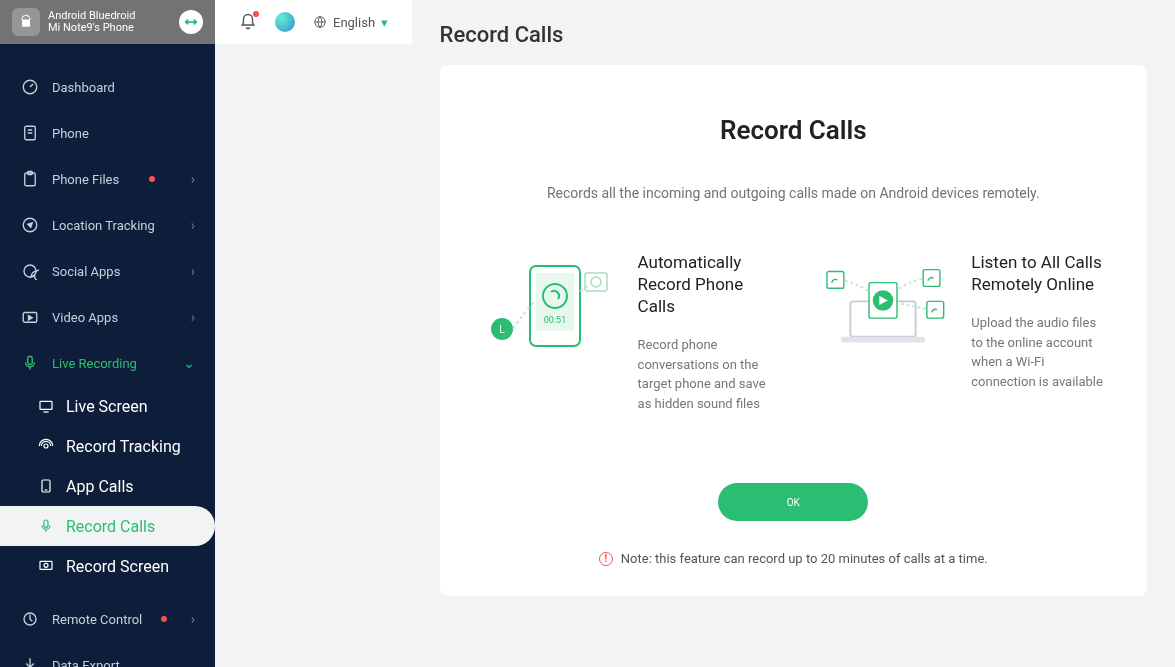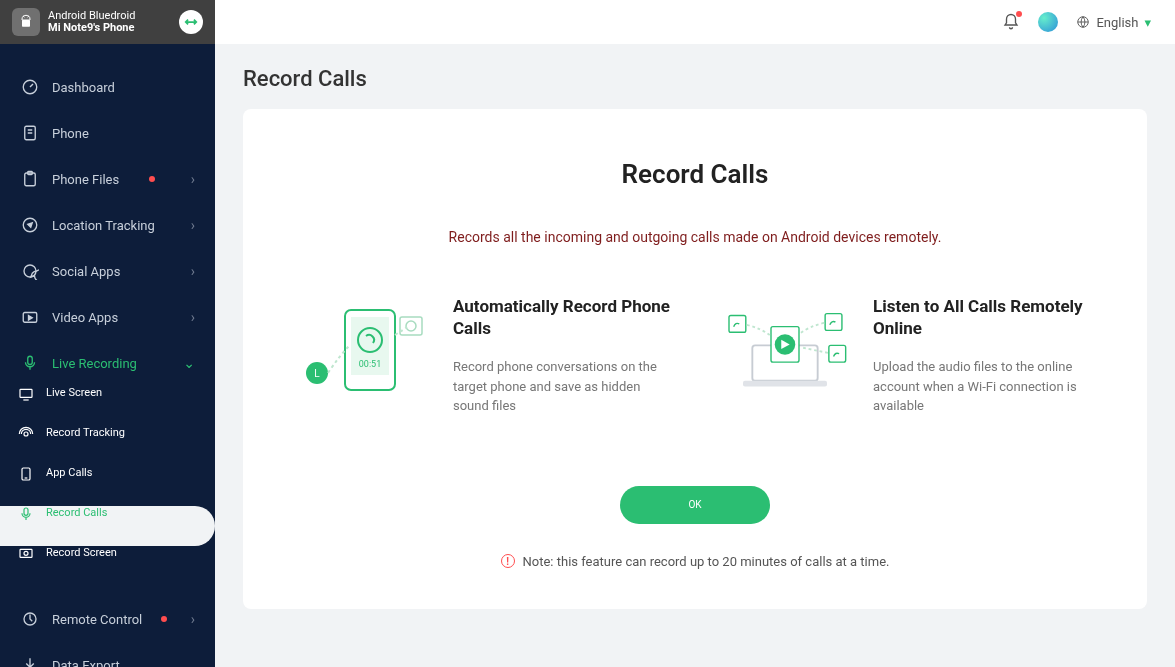--- a/index.html
+++ b/index.html
@@ -1,47 +1,47 @@
 <!DOCTYPE html>
 <html><head>
 <meta charset="utf-8">
 <style>
 *{margin:0;padding:0;box-sizing:border-box;font-family:-apple-system,BlinkMacSystemFont,"Segoe UI",Roboto,Arial,sans-serif}
 body{width:1175px;height:667px;overflow:hidden;background:#fff;display:flex}
 .sidebar{width:215px;height:100%;background:#0d1d3a;color:#c7cfda;display:flex;flex-direction:column;overflow:hidden}
-.device-hdr{background:#404040;height:44px;display:flex;align-items:center;padding:6px 12px;color:#fff}
+.device-hdr{background:#737373;height:44px;display:flex;align-items:center;padding:6px 12px;color:#fff}
 .dev-icon{width:28px;height:28px;border-radius:6px;background:rgba(255,255,255,.25);display:flex;align-items:center;justify-content:center;margin-right:8px}
 .dev-txt{flex:1;display:flex;flex-direction:column;line-height:1.1;font-size:11px}
 .dev-txt .l1{font-weight:400}
-.dev-txt .l2{font-weight:700}
+.dev-txt .l2{font-weight:400}
 .swap-icon{width:24px;height:24px;border-radius:50%;background:#fff;color:#2bbe72;display:flex;align-items:center;justify-content:center;font-weight:bold;font-size:14px}
 .nav{flex:1;overflow-y:auto;padding-top:20px}
 .nav-item{height:46px;display:flex;align-items:center;padding:0 20px;cursor:pointer;font-size:13px;color:#c7cfda;position:relative}
 .nav-item .ic{width:20px;margin-right:12px;display:flex;align-items:center;justify-content:center}
 .nav-item .chev{margin-left:auto;font-size:14px;color:#6f7a8f}
 .nav-item .dot{width:6px;height:6px;border-radius:50%;background:#ff4d4f;margin-left:auto;margin-right:6px}
 .nav-item.expanded{color:#2bbe72}
-.sub-item{height:40px;display:flex;align-items:flex-start;padding-left:16px;font-size:11px;color:#fff;cursor:pointer}
+.sub-item{height:40px;display:flex;align-items:center;padding-left:36px;font-size:16px;color:#fff;cursor:pointer}
 .sub-item .ic{width:20px;margin-right:10px;display:flex;align-items:center;justify-content:center}
 .sub-item.active{background:#f1f3f5;color:#2bbe72;border-top-right-radius:22px;border-bottom-right-radius:22px;margin-right:0}
-.main{flex:1;background:#f1f3f5;display:flex;flex-direction:column;overflow:hidden}
+.main{flex:1;background:#f1f3f5;display:flex;overflow:hidden}
 .topbar{height:44px;background:#fff;display:flex;align-items:center;justify-content:flex-end;padding:0 24px;gap:18px}
 .bell{position:relative;width:18px;height:18px}
 .bell-badge{position:absolute;top:-2px;right:-2px;width:6px;height:6px;border-radius:50%;background:#ff4d4f}
 .globe{width:20px;height:20px;border-radius:50%;background:radial-gradient(circle at 30% 30%,#6ec,#2b90d9)}
 .lang{display:flex;align-items:center;gap:6px;font-size:13px;color:#555;cursor:pointer}
 .content-wrap{padding:22px 28px;flex:1;overflow:auto}
 .page-title{font-size:22px;font-weight:500;color:#333;margin-bottom:18px}
 .card{background:#fff;border-radius:8px;padding:50px 40px 30px;min-height:500px}
 .card h1{text-align:center;font-size:26px;font-weight:600;color:#222;margin-bottom:40px}
-.card .sub{text-align:center;font-size:14px;color:#7f1d1d;margin-bottom:50px}
+.card .sub{text-align:center;font-size:14px;color:#737373;margin-bottom:50px}
 .features{display:flex;gap:40px;justify-content:center}
 .feat{display:flex;gap:18px;width:380px}
 .feat-illus{width:140px;height:110px;flex-shrink:0;display:flex;align-items:center;justify-content:flex-end}
-.feat-txt h3{font-size:17px;font-weight:700;color:#222;margin-bottom:18px;line-height:1.3}
+.feat-txt h3{font-size:17px;font-weight:400;color:#222;margin-bottom:18px;line-height:1.3}
 .feat-txt p{font-size:13px;color:#777;line-height:1.5}
 .ok-btn{display:block;margin:70px auto 0;width:150px;height:38px;border-radius:19px;background:#2bbe72;color:#fff;border:none;font-size:10px;cursor:pointer}
 .note{text-align:center;font-size:13px;color:#555;margin-top:30px;display:flex;align-items:center;justify-content:center;gap:8px}
 .note .warn{color:#ff4d4f;width:14px;height:14px;border:1.5px solid #ff4d4f;border-radius:50%;display:inline-flex;align-items:center;justify-content:center;font-size:10px;font-weight:bold}
 svg{display:block}
 </style>
 </head>
 <body>
 
 <div class="sidebar">

